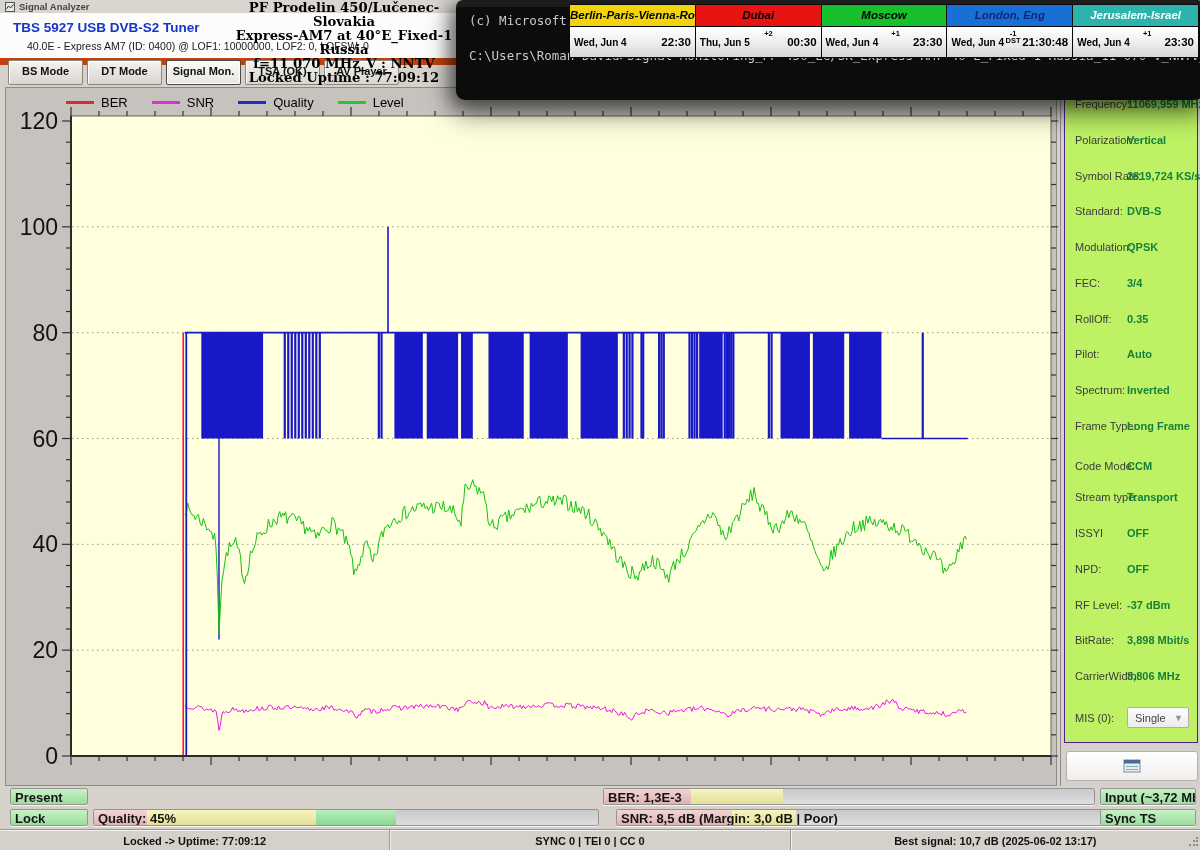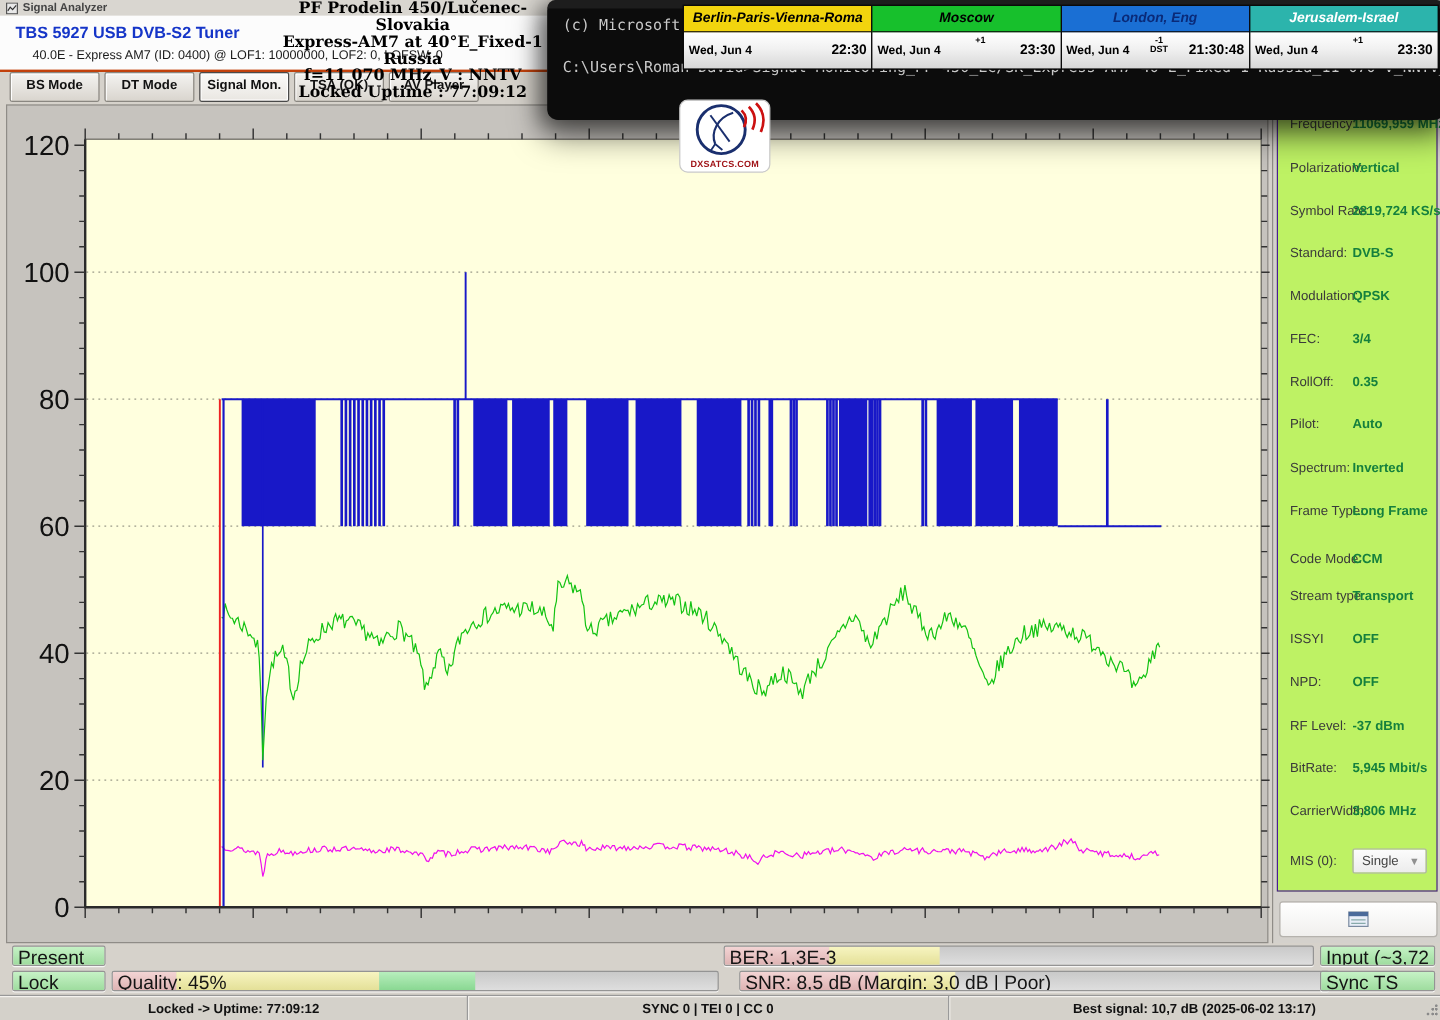--- a/index.html
+++ b/index.html
@@ -2,21 +2,21 @@
 <html><head>
 <meta charset="utf-8">
 <style>
   html,body{margin:0;padding:0}
   body{width:1200px;height:850px;position:relative;background:#d6d2cb;
        font-family:"Liberation Sans",sans-serif;overflow:hidden;-webkit-font-smoothing:antialiased}
   
   #titlebar{position:absolute;left:0;top:0;width:456px;height:13px;background:#d9d6d0;font-size:9.5px;color:#333}
   #titlebar .appicon{position:absolute;left:5px;top:2px}
   #titlebar .ttl{position:absolute;left:19px;top:1px;font-weight:bold;color:#444}
-  #whitehead{position:absolute;left:0;top:13px;width:456px;height:45px;background:#fcfcfc;border-bottom:2px solid #c2410c}
+  #whitehead{position:absolute;left:0;top:13px;width:456px;height:45px;background:#fcfcfc;border-bottom:7px solid #c2410c}
   #tunername{position:absolute;left:13px;top:7px;color:#1535c8;font-weight:bold;font-size:13.5px}
   #tunerinfo{position:absolute;left:27px;top:27px;color:#1a1a1a;font-size:10.5px}
   #overlayhdr{position:absolute;left:230px;top:1px;width:228px;text-align:center;z-index:3;
       font-family:"DejaVu Serif","Liberation Serif",serif;font-weight:bold;font-size:13.2px;line-height:14px;color:#000}
   
   #console{position:absolute;left:456px;top:0;width:748px;height:100px;background:#0c0c0c;border-radius:9px;
       z-index:10;box-shadow:0 10px 26px 4px rgba(0,0,0,.5),-6px 4px 16px rgba(0,0,0,.35)}
   #console .strip{height:7px;background:#1d1d1d;border-radius:9px 9px 0 0}
   #console .cline{position:absolute;left:13px;color:#c9c9c9;font-family:"DejaVu Sans Mono","Liberation Mono",monospace;
       font-size:12.5px;white-space:pre}
@@ -60,21 +60,21 @@
   #misselect{position:absolute;left:62px;top:-5px;width:62px;height:21px;background:linear-gradient(#fcfcfc,#ececec);
       border:1px solid #adadad;border-radius:2px;font-size:11px;color:#444;line-height:20px;padding-left:7px;box-sizing:border-box}
   #misselect .chev{position:absolute;right:5px;top:0;color:#909090;font-size:9px}
   #sbbutton{position:absolute;left:5px;top:664px;width:130px;height:28px;background:linear-gradient(#ffffff,#f0efed);
       border:1px solid #b5b2ad;border-radius:3px;display:flex;align-items:center;justify-content:center}
   
   #bars{position:absolute;left:0;top:788px;width:1200px;height:40px}
   .pbar{position:absolute;height:17px;border:1px solid #949494;border-radius:2px;box-sizing:border-box;
       background:linear-gradient(#c9c9c9,#dedede);box-shadow:0 1px 0 rgba(255,255,255,.8);overflow:hidden}
   .pseg{position:absolute;top:0;bottom:0}
-  .plab{position:absolute;left:4px;top:1px;font-size:16px;font-weight:normal;color:#141414;white-space:nowrap;z-index:2}
+  .plab{position:absolute;left:4px;top:1px;font-size:13px;font-weight:bold;color:#141414;white-space:nowrap;z-index:2}
   
   #statusbar{position:absolute;left:0;top:829px;width:1200px;height:21px;background:#d4d1ca;
       border-top:1px solid #989898;box-shadow:inset 0 1px 0 #f4f2ee;display:flex}
   .scell{height:100%;display:flex;align-items:center;justify-content:center;font-size:11px;font-weight:bold;color:#111;
       border-right:1px solid #9a9a9a;box-shadow:1px 0 0 #f2f0ec}
   .scell:last-child{border-right:none;box-shadow:none}
   #grip{position:absolute;right:2px;bottom:3px;width:10px;height:10px;
       background:radial-gradient(circle at 2px 8px,#8a8a8a 1px,transparent 1.4px),
                  radial-gradient(circle at 6px 8px,#8a8a8a 1px,transparent 1.4px),
                  radial-gradient(circle at 6px 4px,#8a8a8a 1px,transparent 1.4px),
@@ -115,20 +115,28 @@
 <div id="clocks">
     <div class="clk">
       <div class="chead" style="background:#f2d40e;color:#000000">Berlin-Paris-Vienna-Roma</div>
       <div class="cbody">
         <span class="cdate">Wed, Jun 4</span>
         <span class="coffs"></span>
         <span class="ctime">22:30</span>
       </div>
     </div>
     <div class="clk">
+      <div class="chead" style="background:#e81414;color:#000000">Dubai</div>
+      <div class="cbody">
+        <span class="cdate">Thu, Jun 5</span>
+        <span class="coffs">+2</span>
+        <span class="ctime">00:30</span>
+      </div>
+    </div>
+    <div class="clk">
       <div class="chead" style="background:#17c02c;color:#000000">Moscow</div>
       <div class="cbody">
         <span class="cdate">Wed, Jun 4</span>
         <span class="coffs">+1</span>
         <span class="ctime">23:30</span>
       </div>
     </div>
     <div class="clk">
       <div class="chead" style="background:#1a6fd4;color:#0a2a78">London, Eng</div>
       <div class="cbody">
@@ -149,20 +157,38 @@
 
 <div id="tabs">
     <div class="tab">BS Mode</div>
     <div class="tab">DT Mode</div>
     <div class="tab active">Signal Mon.</div>
     <div class="tab">TSA (OK)</div>
     <div class="tab">AV Player</div>
   </div>
 
 <div id="chartpanel">
+  <div id="legend">
+      <div class="litem">
+        <span class="lline" style="background:#d23030"></span>
+        <span class="llab">BER</span>
+      </div>
+      <div class="litem">
+        <span class="lline" style="background:#da30da"></span>
+        <span class="llab">SNR</span>
+      </div>
+      <div class="litem">
+        <span class="lline" style="background:#2828c4"></span>
+        <span class="llab">Quality</span>
+      </div>
+      <div class="litem">
+        <span class="lline" style="background:#2cc42c"></span>
+        <span class="llab">Level</span>
+      </div>
+    </div>
   <svg id="plot" width="1052" height="699">
       <rect x="65" y="28" width="980" height="640" fill="#ffffde"></rect>
       <line x1="66" y1="562.1666666666666" x2="1044" y2="562.1666666666666" stroke="#9a9a88" stroke-width="1" stroke-dasharray="1.5 3.5"></line>
       <line x1="66" y1="456.3333333333333" x2="1044" y2="456.3333333333333" stroke="#9a9a88" stroke-width="1" stroke-dasharray="1.5 3.5"></line>
       <line x1="66" y1="350.5" x2="1044" y2="350.5" stroke="#9a9a88" stroke-width="1" stroke-dasharray="1.5 3.5"></line>
       <line x1="66" y1="244.66666666666663" x2="1044" y2="244.66666666666663" stroke="#9a9a88" stroke-width="1" stroke-dasharray="1.5 3.5"></line>
       <line x1="66" y1="138.83333333333326" x2="1044" y2="138.83333333333326" stroke="#9a9a88" stroke-width="1" stroke-dasharray="1.5 3.5"></line>
       <rect x="195.34" y="244.66666666666663" width="61.74000000000004" height="105.83333333333337" fill="#1818c8"></rect>
       <rect x="388.40000000000003" y="244.66666666666663" width="28.41999999999996" height="105.83333333333337" fill="#1818c8"></rect>
       <rect x="420.74" y="244.66666666666663" width="31.360000000000014" height="105.83333333333337" fill="#1818c8"></rect>
@@ -354,32 +380,20 @@
       <line x1="65" y1="96.5" x2="60" y2="96.5" stroke="#333" stroke-width="1.2"></line>
       <line x1="1045" y1="96.5" x2="1050" y2="96.5" stroke="#333" stroke-width="1.2"></line>
       <line x1="65" y1="75.33333333333326" x2="60" y2="75.33333333333326" stroke="#333" stroke-width="1.2"></line>
       <line x1="1045" y1="75.33333333333326" x2="1050" y2="75.33333333333326" stroke="#333" stroke-width="1.2"></line>
       <line x1="65" y1="54.16666666666663" x2="60" y2="54.16666666666663" stroke="#333" stroke-width="1.2"></line>
       <line x1="1045" y1="54.16666666666663" x2="1050" y2="54.16666666666663" stroke="#333" stroke-width="1.2"></line>
       <line x1="65" y1="33" x2="56" y2="33" stroke="#333" stroke-width="1.2"></line>
       <line x1="1045" y1="33" x2="1054" y2="33" stroke="#333" stroke-width="1.2"></line>
       <text x="52" y="41" text-anchor="end" font-size="23" fill="#111" font-family="Liberation Sans, sans-serif">120</text>
     </svg>
-  <div id="logo">
-    <svg width="72" height="46" viewBox="0 0 72 46">
-      <circle cx="33" cy="24" r="20" fill="#fff" stroke="#1a2f6e" stroke-width="2.4"></circle>
-      <path d="M24 12 L40 34" stroke="#1a2f6e" stroke-width="1.6" fill="none"></path>
-      <path d="M43 10 C30 14 24 26 28 36" stroke="#1a2f6e" stroke-width="1.8" fill="none"></path>
-      <path d="M28 36 L24 42 M28 36 L34 41" stroke="#1a2f6e" stroke-width="1.5"></path>
-      <path d="M50 8 q6 6 2 14" stroke="#cc1111" stroke-width="2.2" fill="none"></path>
-      <path d="M56 5 q8 8 3 19" stroke="#cc1111" stroke-width="2.2" fill="none"></path>
-      <path d="M62 2 q10 10 4 24" stroke="#cc1111" stroke-width="2.2" fill="none"></path>
-    </svg>
-    <div class="ltxt">DXSATCS.COM</div>
-  </div>
 </div>
 
 <div id="sidebar">
   <div id="sbinner">
       <div class="srow" style="top: 8px;">
         <span class="slab">Frequency:</span>
         <span class="sval">11069,959 MHz</span>
       </div>
       <div class="srow" style="top: 43.75px;">
         <span class="slab">Polarization:</span>
@@ -432,21 +446,21 @@
       <div class="srow" style="top: 472.75px;">
         <span class="slab">NPD:</span>
         <span class="sval">OFF</span>
       </div>
       <div class="srow" style="top: 508.5px;">
         <span class="slab">RF Level:</span>
         <span class="sval">-37 dBm</span>
       </div>
       <div class="srow" style="top: 544.25px;">
         <span class="slab">BitRate:</span>
-        <span class="sval">5,945 Mbit/s</span>
+        <span class="sval">3,898 Mbit/s</span>
       </div>
       <div class="srow" style="top: 580px;">
         <span class="slab">CarrierWidth:</span>
         <span class="sval">3,806 MHz</span>
       </div>
       <div class="srow" style="top: 621.75px;">
         <span class="slab">MIS (0):</span>
         <span id="misselect">Single<span class="chev">▼</span></span>
       </div>
     </div>

